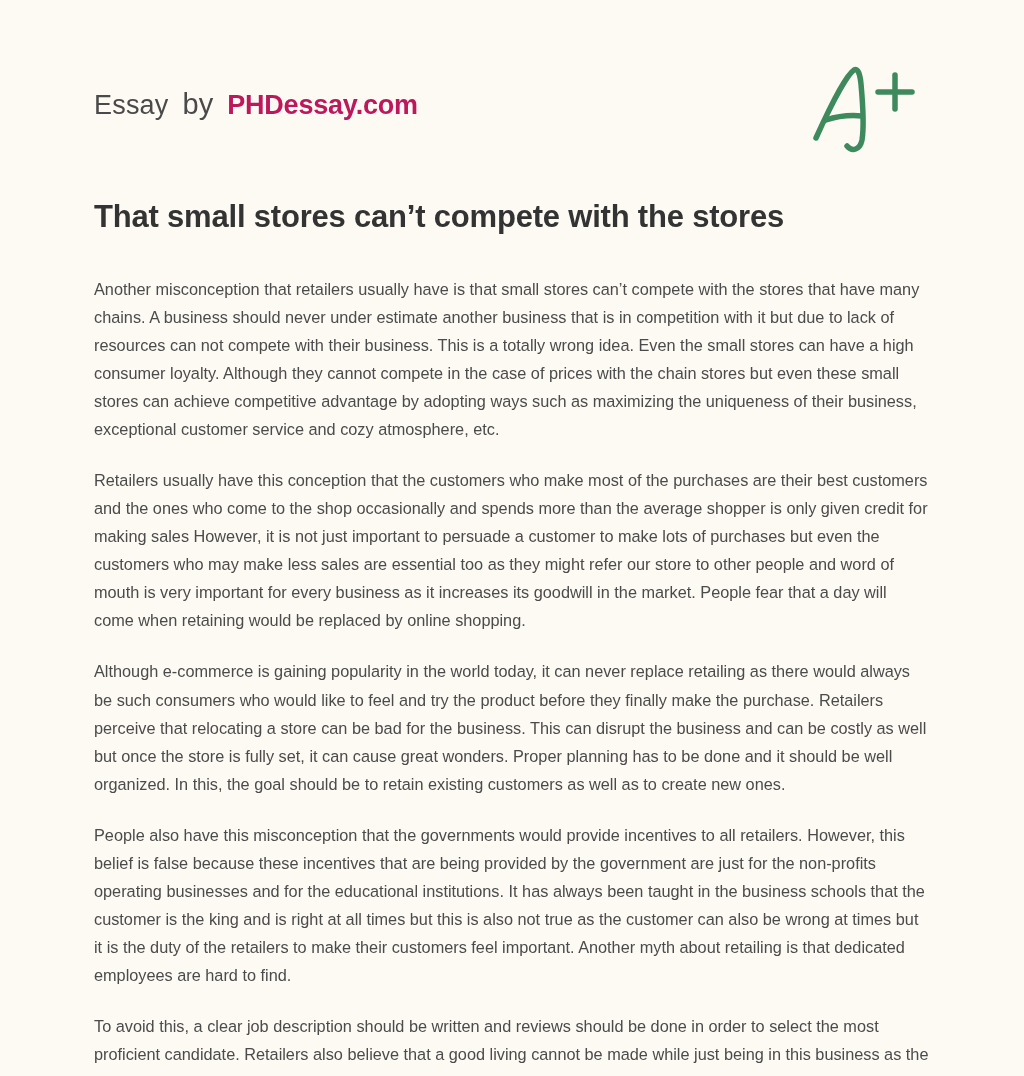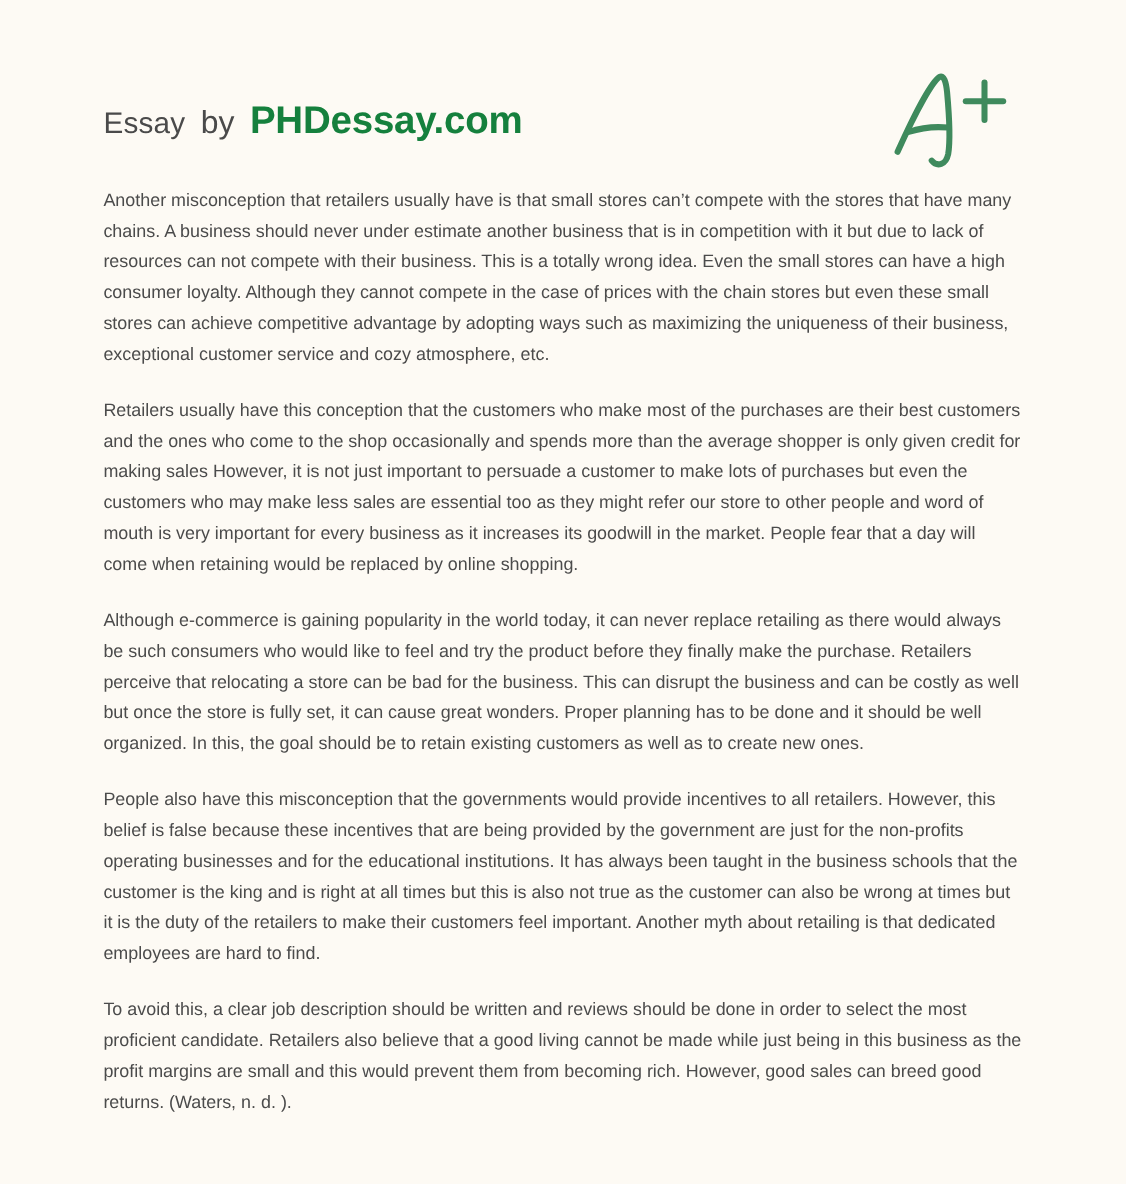--- a/index.html
+++ b/index.html
@@ -31,22 +31,22 @@
     color: #4a4a4a;
     font-weight: normal;
     letter-spacing: 0.2px;
   }
   .brand-by {
     font-size: 29px;
     color: #4a4a4a;
     font-weight: normal;
   }
   .brand-name {
-    font-size: 35px;
-    color: #15803d;
+    font-size: 27px;
+    color: #be185d;
     font-weight: bold;
     letter-spacing: -0.2px;
     margin-top: 36px;
   }
   .source-row {
     margin-top: 22px;
     font-size: 15.5px;
     color: #4a4a4a;
   }
   .source-label {
@@ -102,20 +102,21 @@
     <svg viewBox="0 0 120 96" width="120" height="96" aria-hidden="true">
       <g fill="none" stroke="#3f8a5d" stroke-width="5.5" stroke-linecap="round" stroke-linejoin="round">
         <path d="M12 80 C 30 40, 44 16, 50 12 C 54 10, 56 16, 57 26 C 59 48, 60 70, 58 82 C 56 92, 48 94, 43 88"></path>
         <path d="M22 62 C 34 58, 48 57, 58 58"></path>
         <path d="M74 34 L 108 34"></path>
         <path d="M91 17 L 91 51"></path>
       </g>
     </svg>
   </div>
 
+  <h1 class="title">That small stores can’t compete with the stores</h1>
 
   <div class="body-copy">
     <p>Another misconception that retailers usually have is that small stores can’t compete with the stores that have many chains. A business should never under estimate another business that is in competition with it but due to lack of resources can not compete with their business. This is a totally wrong idea. Even the small stores can have a high consumer loyalty. Although they cannot compete in the case of prices with the chain stores but even these small stores can achieve competitive advantage by adopting ways such as maximizing the uniqueness of their business, exceptional customer service and cozy atmosphere, etc.</p>
     <p>Retailers usually have this conception that the customers who make most of the purchases are their best customers and the ones who come to the shop occasionally and spends more than the average shopper is only given credit for making sales However, it is not just important to persuade a customer to make lots of purchases but even the customers who may make less sales are essential too as they might refer our store to other people and word of mouth is very important for every business as it increases its goodwill in the market. People fear that a day will come when retaining would be replaced by online shopping.</p>
     <p>Although e-commerce is gaining popularity in the world today, it can never replace retailing as there would always be such consumers who would like to feel and try the product before they finally make the purchase. Retailers perceive that relocating a store can be bad for the business. This can disrupt the business and can be costly as well but once the store is fully set, it can cause great wonders. Proper planning has to be done and it should be well organized. In this, the goal should be to retain existing customers as well as to create new ones.</p>
     <p>People also have this misconception that the governments would provide incentives to all retailers. However, this belief is false because these incentives that are being provided by the government are just for the non-profits operating businesses and for the educational institutions. It has always been taught in the business schools that the customer is the king and is right at all times but this is also not true as the customer can also be wrong at times but it is the duty of the retailers to make their customers feel important. Another myth about retailing is that dedicated employees are hard to find.</p>
     <p>To avoid this, a clear job description should be written and reviews should be done in order to select the most proficient candidate. Retailers also believe that a good living cannot be made while just being in this business as the profit margins are small and this would prevent them from becoming rich. However, good sales can breed good returns. (Waters, n. d. ).</p>
 
   </div>
 

